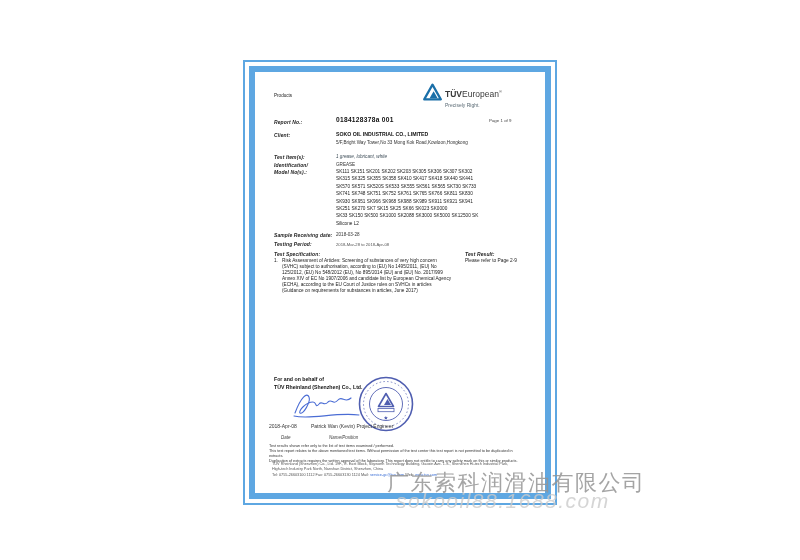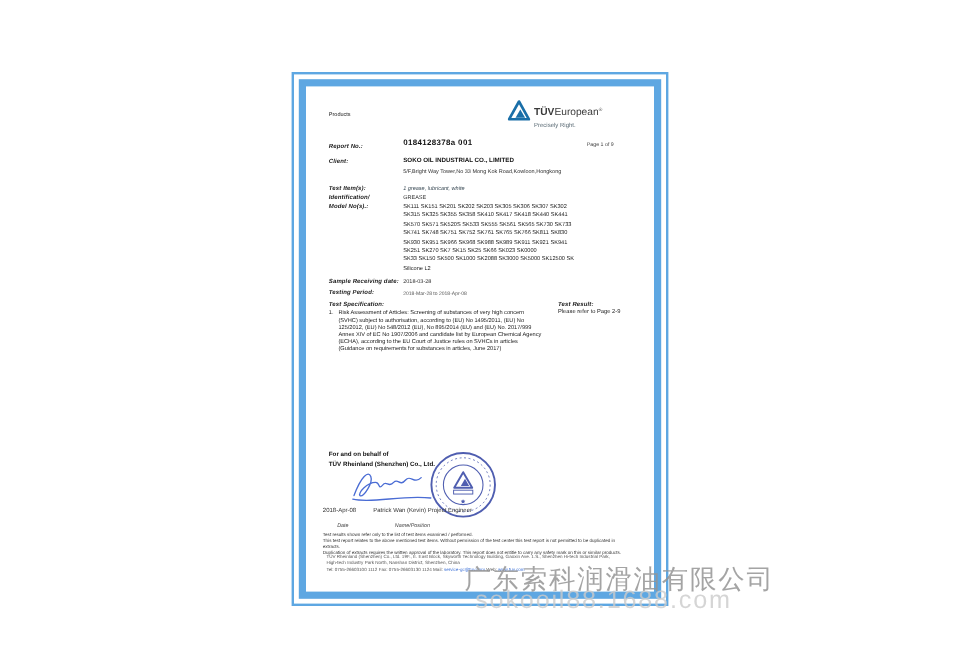--- a/index.html
+++ b/index.html
@@ -43,21 +43,21 @@
   .addr{left:17px;top:390px;width:250px;font-size:3.8px;line-height:5px;color:#555;}
   .contact{left:17px;top:401px;width:250px;font-size:3.8px;color:#555;white-space:nowrap;}
   .link{color:#3b6fd6;}
   
   .wm-cn{
     left:387px;top:468px;font-size:22px;letter-spacing:1.5px;
     color:rgba(148,148,148,0.85);white-space:nowrap;z-index:5;
   }
   .wm-domain{
     left:396px;top:489px;font-size:21px;letter-spacing:1.5px;
-    color:rgba(203,203,203,0.8);white-space:nowrap;z-index:5;
+    color:rgba(203,203,203,0.8);white-space:nowrap;z-index:5;font-style:italic;
   }
   svg{display:block;}
 </style>
 </head>
 <body>
 
 <div class="doc">
   <div class="band">
     <div class="page">
 

